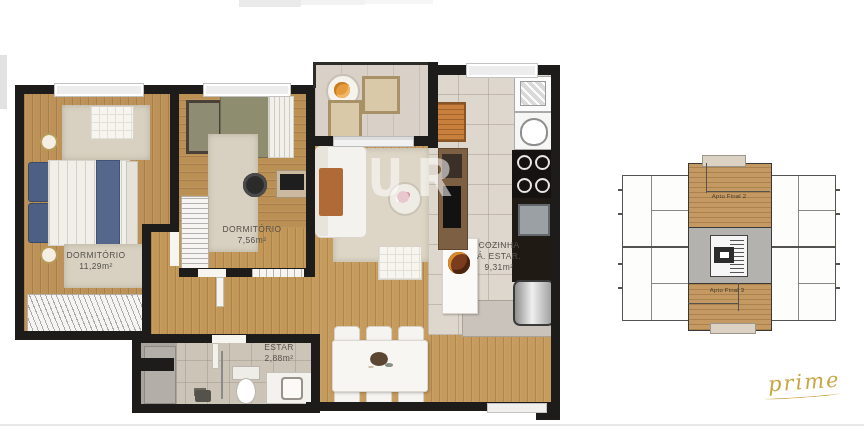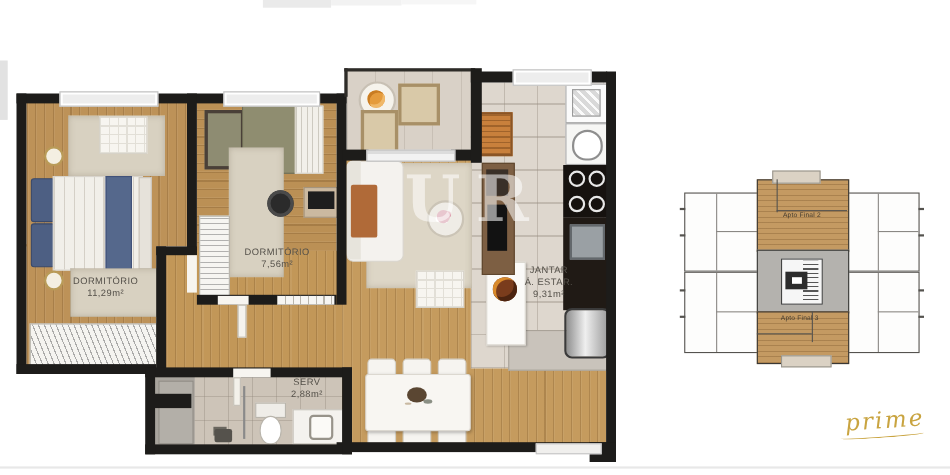--- a/index.html
+++ b/index.html
@@ -176,30 +176,30 @@
 
   <div class="rlabel" style="left:41px;top:250px;width:110px;">
     <div>DORMITÓRIO</div>
     <div>11,29m²</div>
   </div>
   <div class="rlabel" style="left:197px;top:224px;width:110px;">
     <div>DORMITÓRIO</div>
     <div>7,56m²</div>
   </div>
   <div class="rlabel" style="left:464px;top:240px;width:70px;">
-    <div>JANTAR</div>
+    <div>COZINHA</div>
     <div>Á. ESTAR.</div>
     <div>9,31m²</div>
   </div>
   <div class="rlabel" style="left:244px;top:342px;width:70px;">
-    <div>SERV</div>
+    <div>ESTAR</div>
     <div>2,88m²</div>
   </div>
 
-  <div class="wm" style="left:368px;top:146px;">
+  <div class="wm" style="left:368px;top:146px;font-family:Liberation Mono, monospace;">
     <div>UR</div>
   </div>
 
   <div class="abs" style="left:618px;top:155px;width:222px;height:178px;">
     <div class="ku" style="left:4px;top:20px;width:66px;height:70px;"></div>
     <div class="ku" style="left:4px;top:92px;width:66px;height:72px;"></div>
     <div class="ku" style="left:152px;top:20px;width:64px;height:70px;"></div>
     <div class="ku" style="left:152px;top:92px;width:64px;height:72px;"></div>
 
     <div class="kwood" style="position:absolute;left:70px;top:8px;width:82px;height:64px;"></div>

